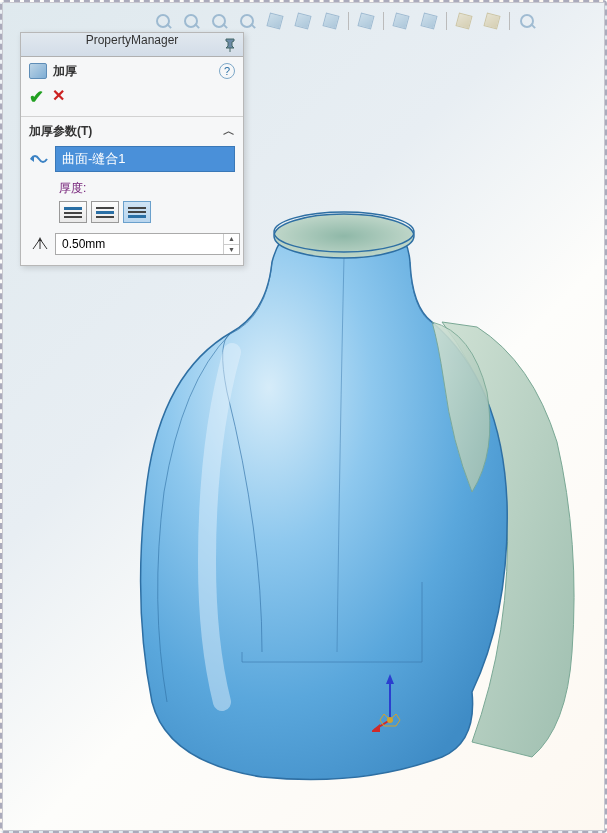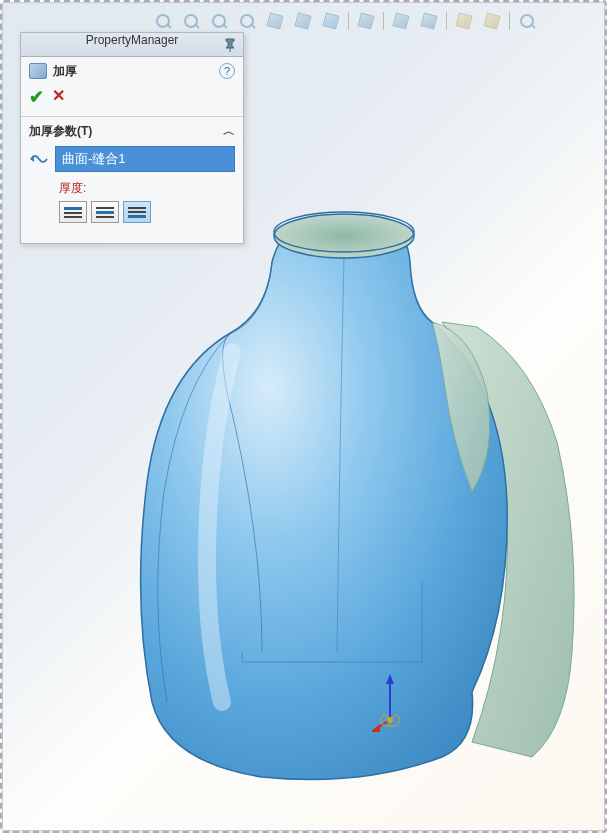--- a/index.html
+++ b/index.html
@@ -132,21 +132,21 @@
   .sel-box {
     flex:1;
     background:#4a90d9;
     color:#fff;
     border:1px solid #3a78b7;
     padding:3px 6px;
     font-size:13px;
     font-weight: normal;
   }
 
-  .label-row { padding-left: 30px; margin-bottom:4px; color:#b91c1c; }
+  .label-row { padding-left: 30px; margin-bottom:4px; color:#701a75; }
 
   .dir-btns {
     display:flex; gap:4px; padding-left:30px; margin-bottom:10px;
   }
   .dir-btn {
     width:28px; height:22px; border:1px solid #999; background:linear-gradient(#fdfdfd,#e9e9e9);
     display:flex; flex-direction:column; justify-content:center; align-items:stretch;
     cursor:pointer; padding:3px 4px;
   }
   .dir-btn.active { background:linear-gradient(#d0e4f5,#b8d5ee); border-color:#6aa0cc; }
@@ -332,20 +332,36 @@
             <div class="bar th"></div>
             <div class="bar"></div>
         </div>
         <div class="dir-btn active">
           <div class="bar"></div>
             <div class="bar"></div>
             <div class="bar th"></div>
         </div>
       </div>
 
+      <div class="thick-row">
+        <div class="thick-icon">
+          <svg width="18" height="16" viewBox="0 0 18 16">
+            <path d="M2 13 L9 3 L16 13" fill="none" stroke="#333" stroke-width="1"></path>
+            <line x1="9" y1="3" x2="9" y2="13" stroke="#333"></line>
+            <polygon points="9,1 7,5 11,5" fill="#333"></polygon>
+          </svg>
+        </div>
+        <div class="thick-input">
+          <input type="text" value="0.50mm" style="">
+          <div class="spinner">
+            <div>▲</div>
+            <div>▼</div>
+          </div>
+        </div>
+      </div>
     </div>
   </div>
 
   <div class="model-wrap">
     <svg class="model-svg" viewBox="0 0 470 600">
       <defs>
         <radialGradient id="bodyGrad" cx="35%" cy="30%" r="80%">
           <stop offset="0%" stop-color="#d6ecf9"></stop>
           <stop offset="35%" stop-color="#8ec8ee"></stop>
           <stop offset="70%" stop-color="#5aa7dc"></stop>

